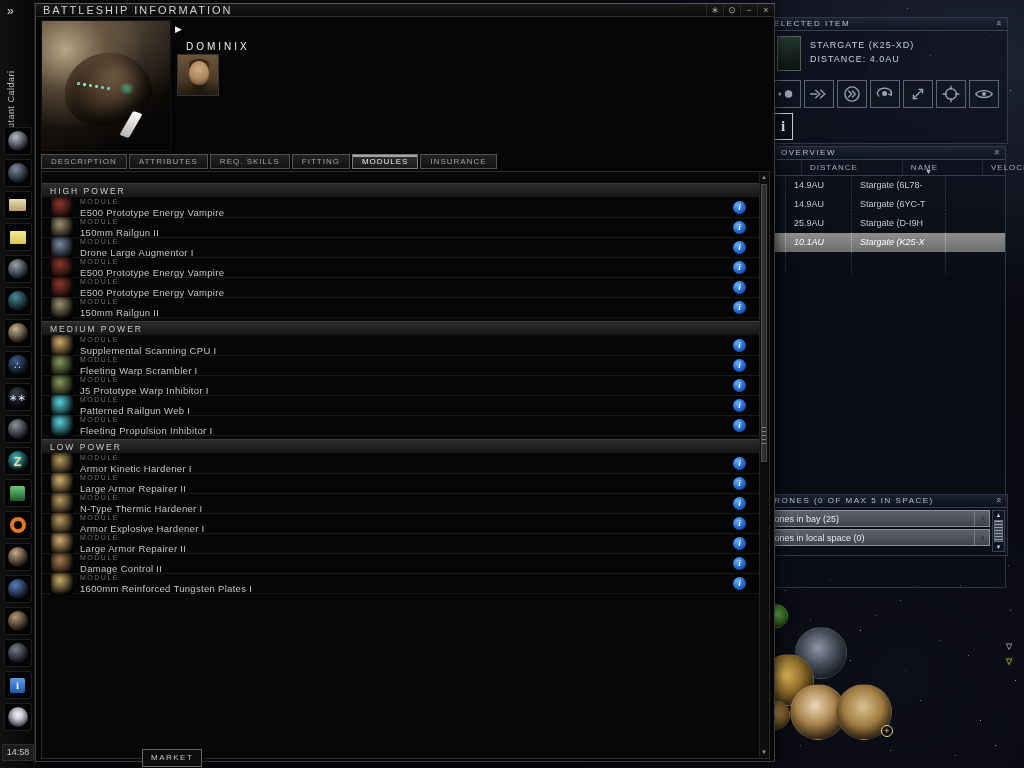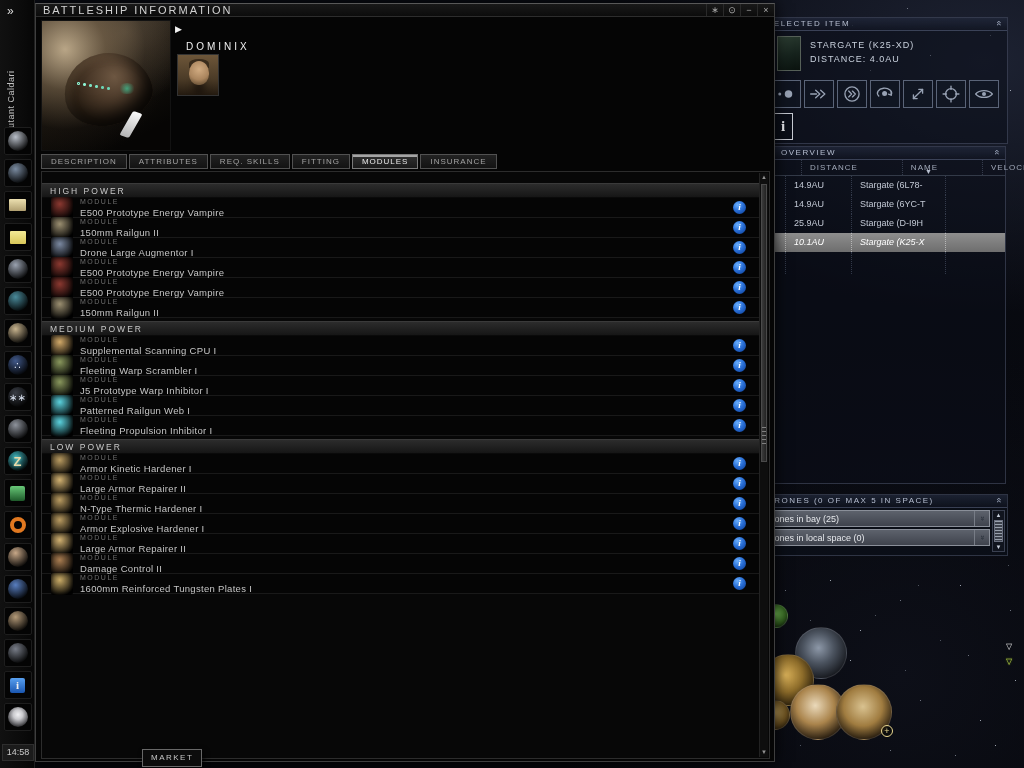--- a/index.html
+++ b/index.html
@@ -62,21 +62,21 @@
     background:linear-gradient(160deg,#2c3d32 0%, #16231d 55%, #0a120e 100%); }
   .si-text { margin-left:9px; padding-top:4px; font-size:9px; letter-spacing:1px; color:#c9d1dd; }
   .si-text .line2 { margin-top:4px; }
   .si-actions { position:absolute; left:20px; top:62px; display:flex; gap:3px; }
   .si-action { width:30px; height:28px; border:1px solid #5a6478; background:rgba(18,24,38,.4);
     display:flex; align-items:center; justify-content:center; }
   .si-info { position:absolute; left:22px; top:95px; width:20px; height:27px; border:1px solid #c6cad2;
     color:#eceef2; font-family:"Liberation Serif", serif; font-weight:bold; font-size:15px;
     text-align:center; line-height:25px; background:rgba(8,12,20,.5); }
 
-  #overview-panel { left:756px; top:146px; width:250px; height:338px; }
+  #overview-panel { left:756px; top:146px; width:250px; height:442px; }
   #overview-panel .panel-header { padding-left:24px; }
   .ov-cols { display:flex; height:16px; align-items:center; font-size:8px; letter-spacing:1px;
     color:#a2aaba; border-bottom:1px solid #333a48;gap:44px; }
   .ov-cell-icon { width:28px; height:100%; }
   .ov-cell-dist { width:66px; padding-left:8px; height:100%; line-height:16px;
     border-left:1px dotted rgba(100,110,135,.45); }
   .ov-cell-name { width:94px; padding-left:8px; height:100%; line-height:16px; position:relative;
     border-left:1px dotted rgba(100,110,135,.45); }
   .ov-cell-vel  { flex:1; padding-left:8px; height:100%; line-height:16px;
     border-left:1px dotted rgba(100,110,135,.45); }

